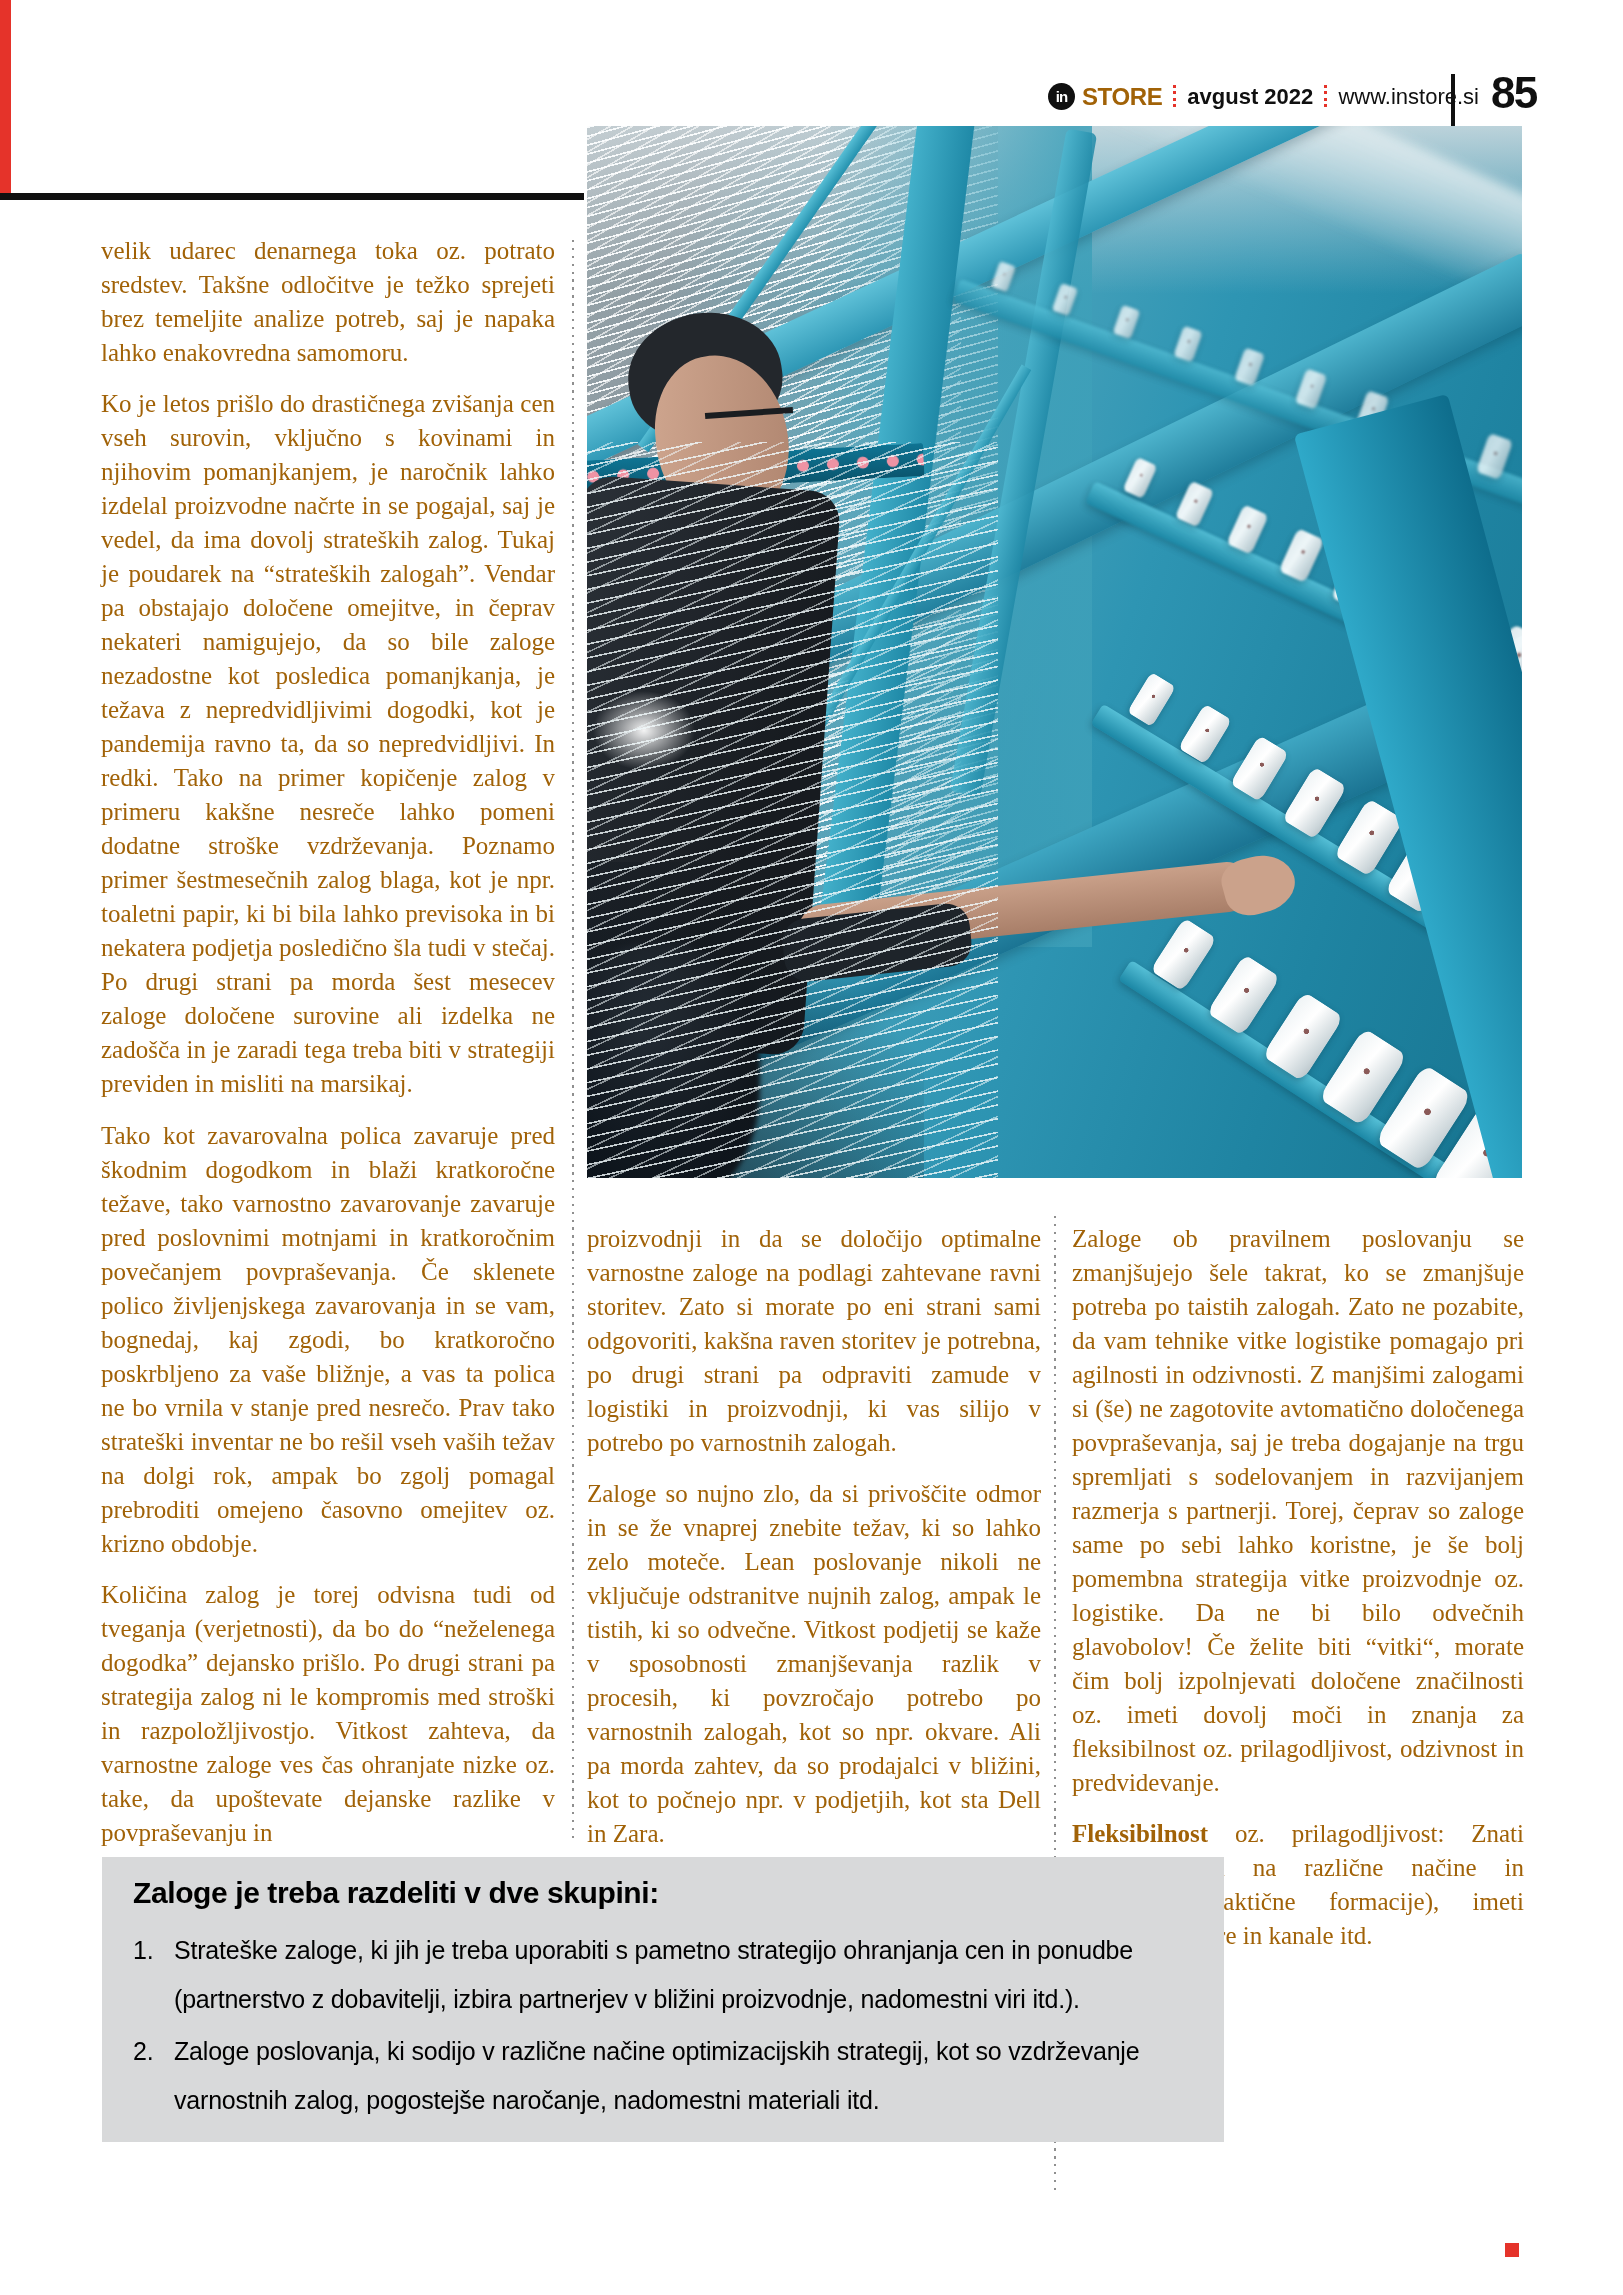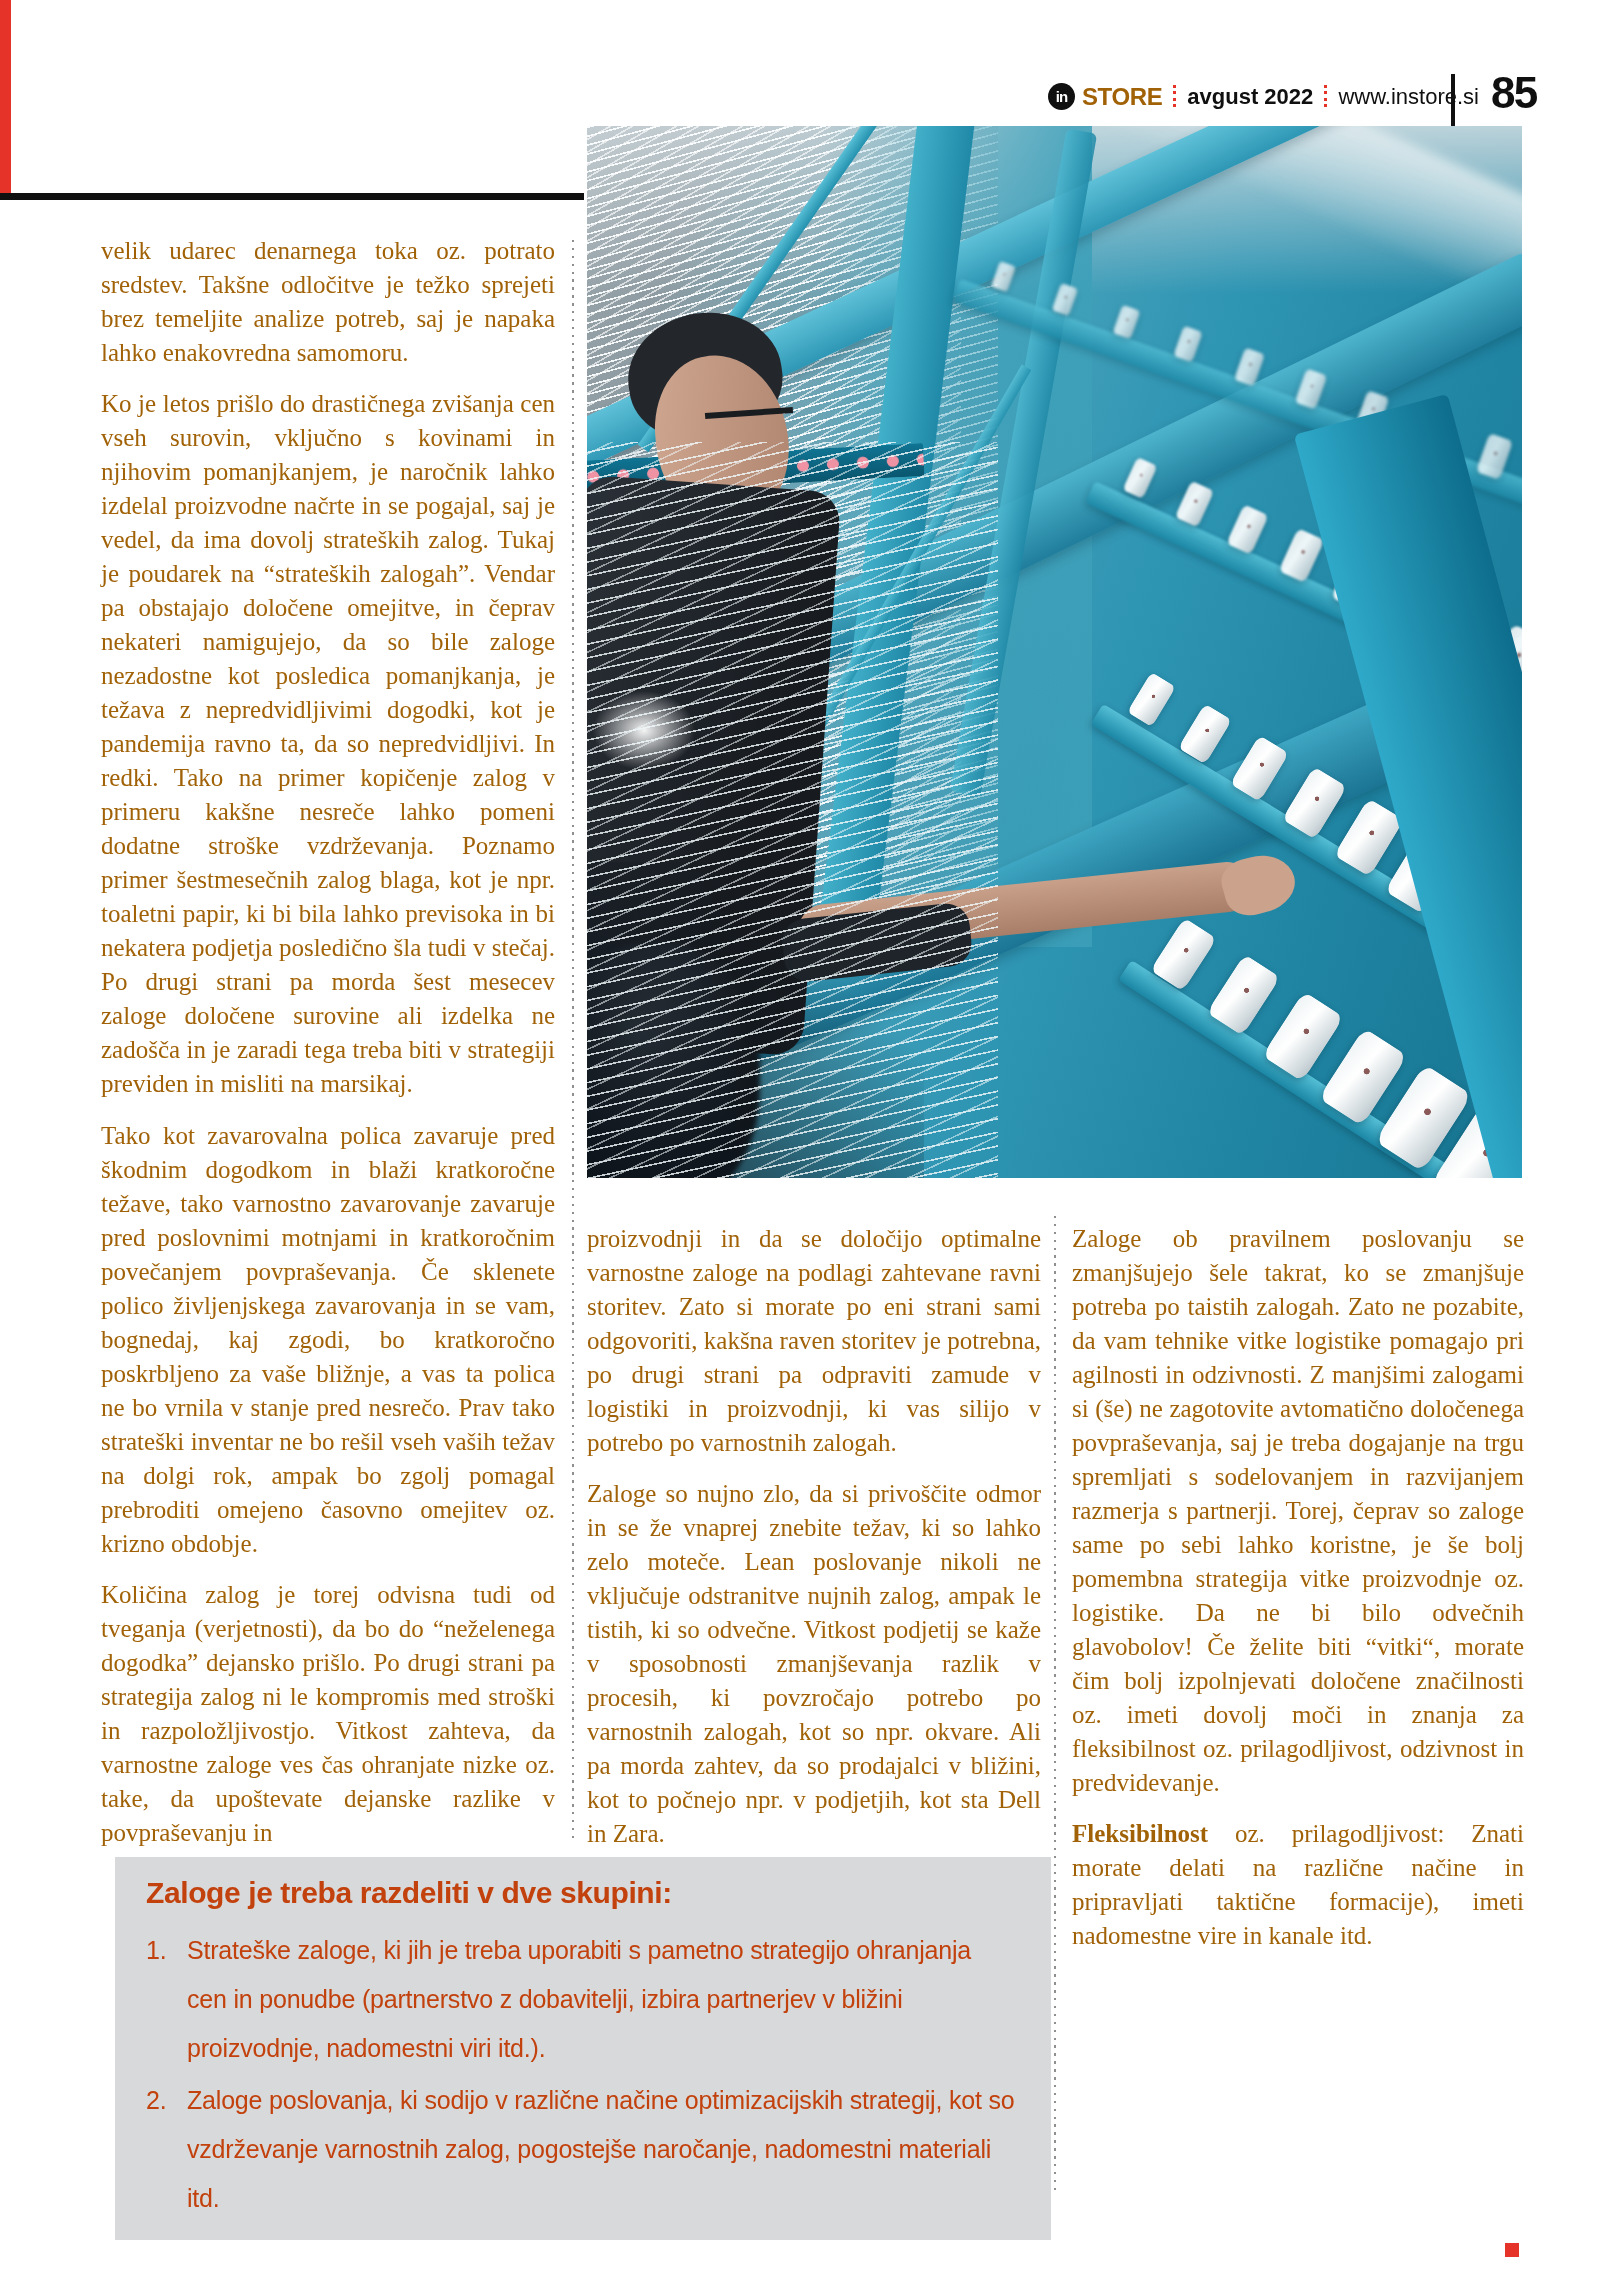--- a/index.html
+++ b/index.html
@@ -34,23 +34,23 @@
   
   .col{position:absolute;text-align:justify;font-size:25px;line-height:34px;color:#a16207;}
   .col p{margin:0 0 17.3px 0;}
   .col-left{left:101px;top:234px;width:454px;}
   .col-mid{left:587px;top:1222px;width:454px;}
   .col-right{left:1072px;top:1222px;width:452px;}
   .term{font-weight:bold;}
   .end-mark{position:absolute;left:1505px;top:2243px;width:14px;height:14px;background:#e5332a;}
 
   
-  .infobox{position:absolute;left:102px;top:1857px;width:936px;box-sizing:border-box;
+  .infobox{position:absolute;left:102px;top:1857px;width:1122px;box-sizing:border-box;
            background:#d8d9da;padding:19px 35px 17.3px 31px;
-           font-family:"Liberation Sans", sans-serif;color:#c2410c;margin-left:13px;}
+           font-family:"Liberation Sans", sans-serif;color:#000000;}
   .infobox-title{font-weight:bold;font-size:30px;letter-spacing:-0.4px;margin:0 0 15.7px 0;}
   .ib-item{display:flex;font-size:25px;line-height:49px;letter-spacing:-0.2px;margin-top:3.1px;}
   .ib-num{flex:0 0 41px;}
   .ib-text{flex:1;}
 
   
   .photo{position:absolute;left:587px;top:126px;width:935px;height:1052px;overflow:hidden;
          background:linear-gradient(108deg,#9aa6ab 0%,#8c9aa1 10%,#55a8bf 30%,#2e95b3 55%,#1f84a2 78%,#177591 100%);}
   .photo *{position:absolute;}
   .ph-sky{left:0;top:0;width:100%;height:16%;

